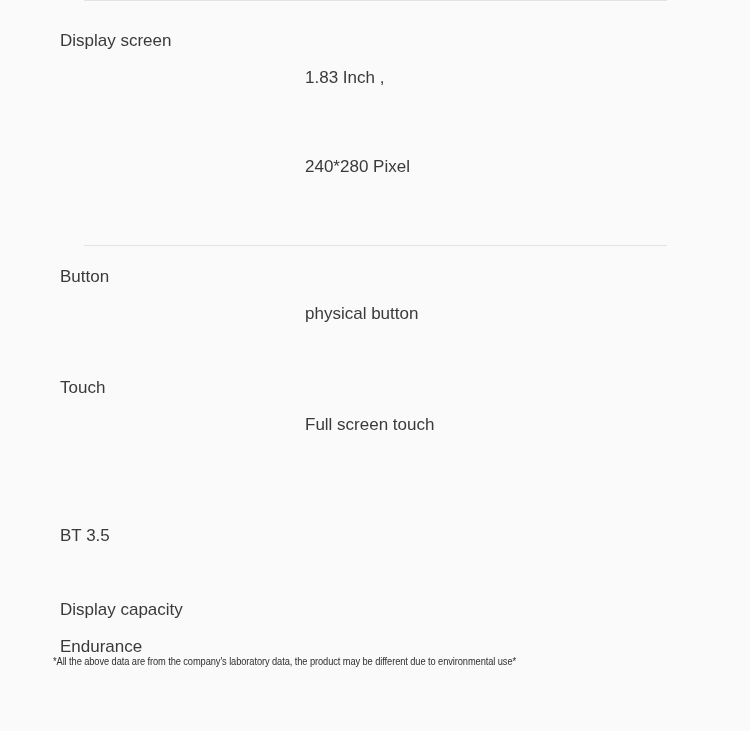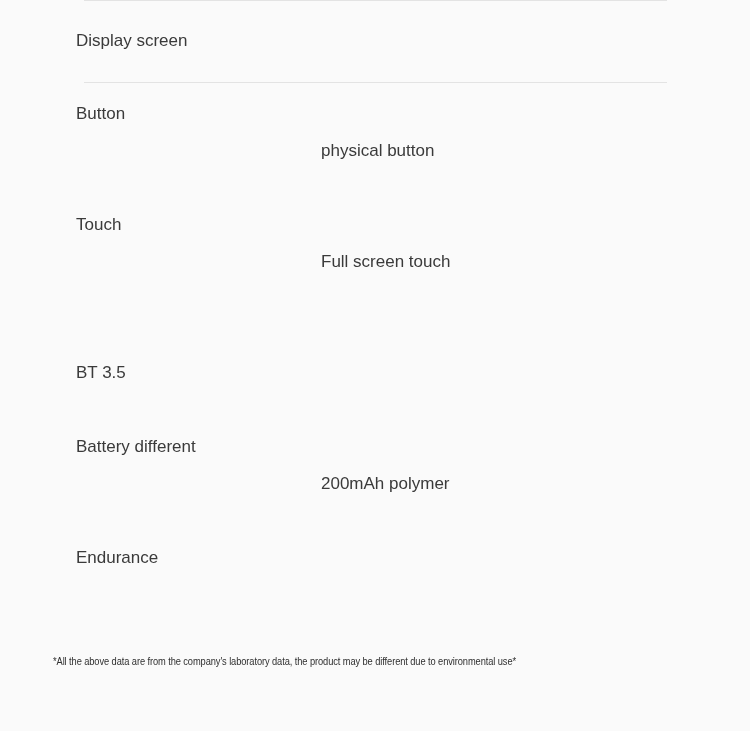--- a/index.html
+++ b/index.html
@@ -21,21 +21,21 @@
     box-sizing: border-box;
   }
   .divider {
     height: 1px;
     background: #e3e3e3;
     margin: 0 auto;
     width: 583px;
     border: 0;
   }
   .section {
-    padding: 16px;
+    padding: 0;
   }
   .row {
     display: flex;
     align-items: flex-start;
     padding-left: 60px;
   }
   .row .label {
     width: 245px;
     flex: 0 0 245px;
     font-size: 17px;
@@ -86,20 +86,24 @@
 </head>
 <body>
 
 <div class="spec-sheet">
 
   <hr class="divider">
 
   <div class="section sec-display">
     <div class="row">
       <div class="label">Display screen</div>
+      <div class="value">
+        <span class="vline">1.83 Inch ,</span>
+        <span class="vline">240*280 Pixel</span>
+      </div>
     </div>
   </div>
 
   <hr class="divider">
 
   <div class="section sec-main">
 
     <div class="row">
       <div class="label">Button</div>
       <div class="value">
@@ -114,24 +118,21 @@
       </div>
     </div>
 
     <div class="row">
       <div class="value">
         <span class="vline">BT 3.5</span>
       </div>
     </div>
 
     <div class="row">
-      <div class="label">Battery different</div>
-      <div class="value">
-        <span class="vline">200mAh polymer</span>
-      </div>
+      <div class="label">Display capacity</div>
     </div>
 
     <div class="row row-endurance">
       <div class="label">Endurance</div>
       <div class="value">
         
         
       </div>
     </div>
 

